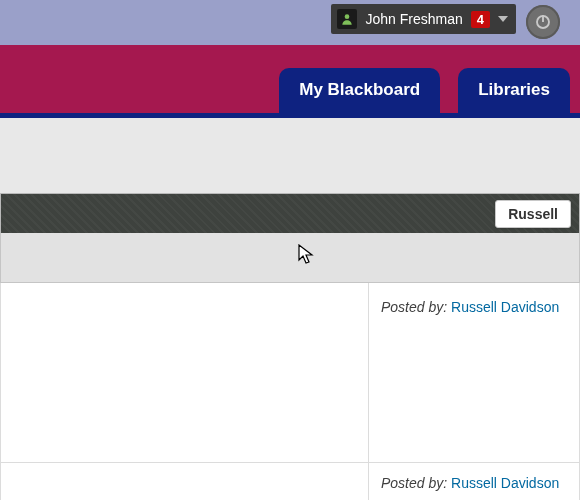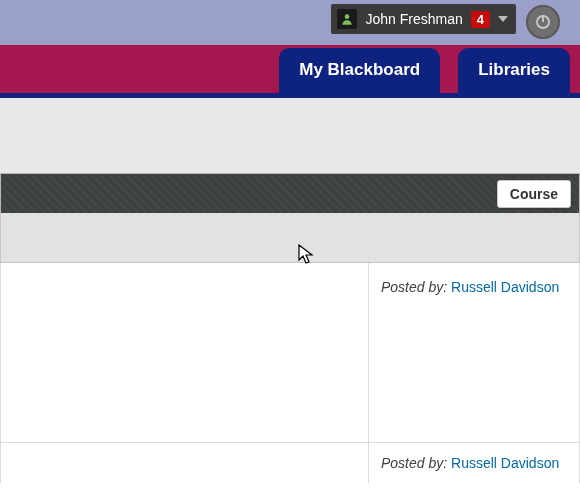--- a/index.html
+++ b/index.html
@@ -64,21 +64,21 @@
     margin: 5px 6px 0 10px;
     display: flex;
     align-items: center;
     justify-content: center;
     box-shadow: inset 0 0 0 2px #5a5a5a;
     cursor: pointer;
   }
   .power-btn svg { display:block; }
 
   .navred {
-    height: 53px;
+    height: 73px;
     background: #a5184f;
     border-bottom: 5px solid #0e2280;
     position: relative;
   }
   .tabs {
     position: absolute;
     bottom: 0;
     right: 10px;
     display: flex;
     gap: 18px;
@@ -206,21 +206,21 @@
 <div class="navred">
   <div class="tabs">
     <div class="tab active">My Blackboard</div>
     <div class="tab">Libraries</div>
   </div>
 </div>
 
 <div class="subhdr"></div>
 
 <div class="panelband">
-  <div class="course-chip">Course</div>
+  <div class="course-chip">Russell</div>
 </div>
 <div class="greystrip"></div>
 
 <div class="content-row">
   <div class="leftcol"></div>
   <div class="rightcol">
     <div>
       <span class="lbl">Posted by:</span>
       <span> </span>
       <span class="lnk">Russell Davidson</span>

